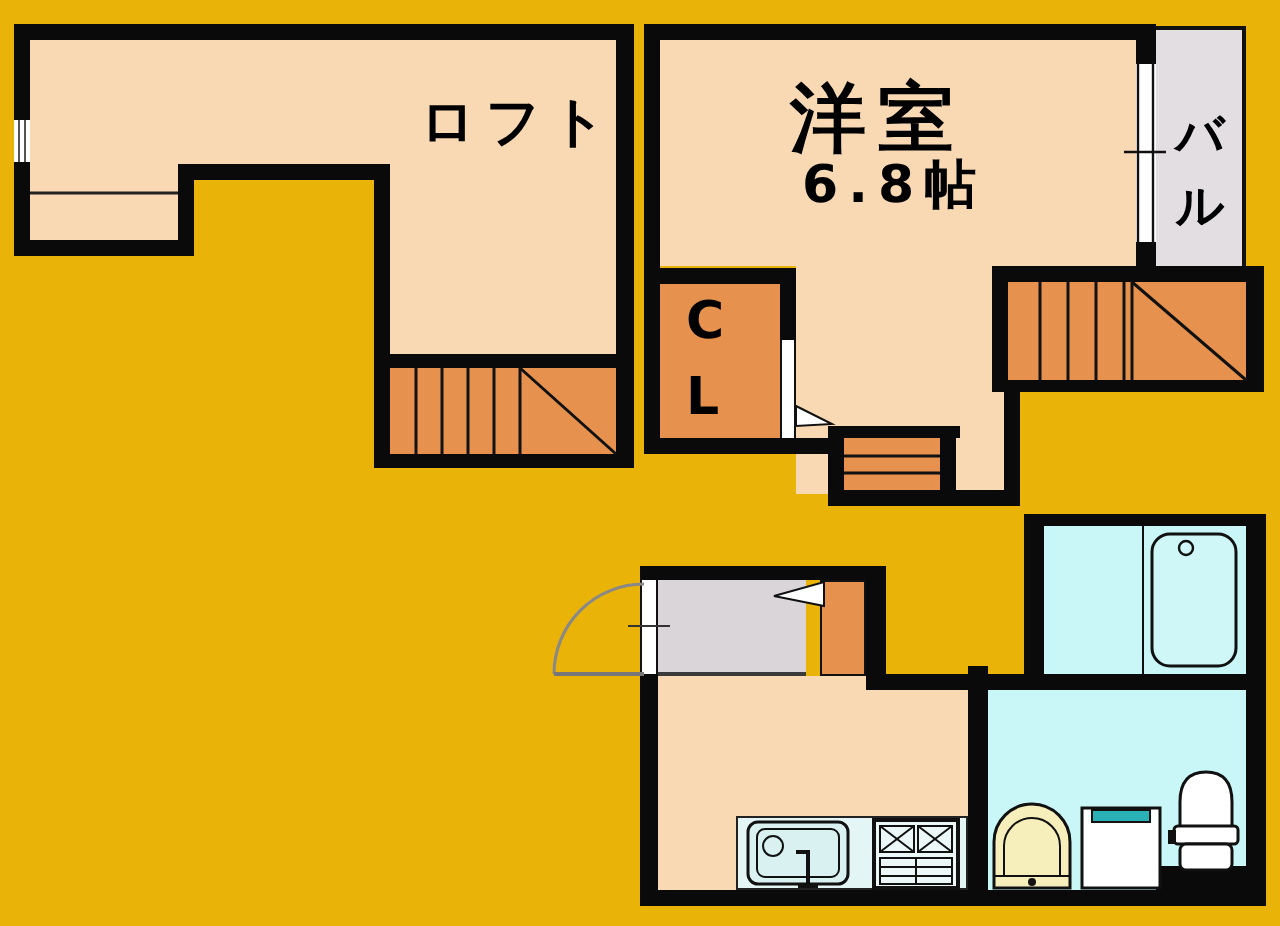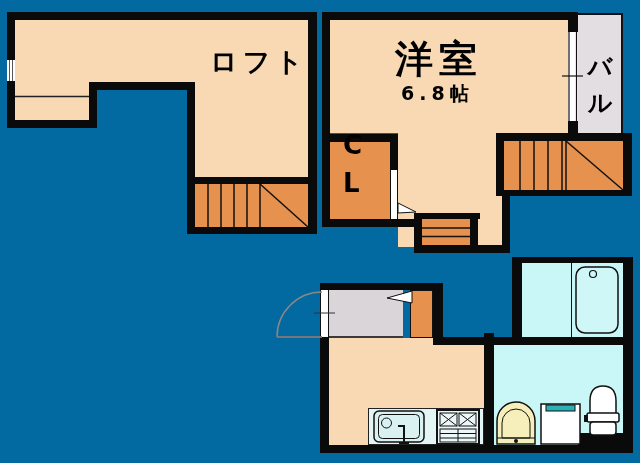--- a/index.html
+++ b/index.html
@@ -1,16 +1,16 @@
 <!DOCTYPE html>
 <html style="--wall: #0a0a0a; --floor: #f8d9b3; --stair: #e7914e; --balcony: #e2dee2; --genkan: #d9d5d9; --water: #c9f6f7; --counter: #e4f5f5; --basin: #f6efbb; --teal: #29b1b5; --line: #111111;"><head>
 <meta charset="utf-8">
 <style>
   html,body{margin:0;padding:0;background:#fff;}
-  .plan{position:relative;width:640px;height:463px;background:#0369a1;overflow:hidden;
+  .plan{position:relative;width:640px;height:463px;background:#eab308;overflow:hidden;
         font-family:"DejaVu Sans","Liberation Sans",sans-serif;}
   .abs{position:absolute;}
   .w{position:absolute;background:var(--wall,#050505);}
   .floor{position:absolute;background:var(--floor,#f8d9b3);}
   .stair{position:absolute;background:var(--stair,#e7914e);}
   .lbl{position:absolute;color:#000;font-weight:600;white-space:nowrap;}
   svg.overlay{position:absolute;left:0;top:0;pointer-events:none;}
 </style>
 </head>
 <body>
@@ -181,18 +181,18 @@
       <rect x="590" y="422" width="26" height="13" rx="3" fill="#fff" stroke="#111" stroke-width="1.5"></rect>
       <rect x="584" y="415" width="4" height="7" fill="#111"></rect>
     </g>
   </svg>
 
   <div class="lbl" style="left:160px;top:46px;width:148px;text-align:right;line-height:32px;">
     <div style="font-size:27px;letter-spacing:5px;">ロフト</div>
   </div>
   <div class="lbl" style="left:395px;top:42px;line-height:34px;">
     <div style="font-size:38px;letter-spacing:6px;">洋室</div>
-    <div style="font-size:19px;letter-spacing:5px;margin-left:6px;">6.8帖</div>
+    <div style="font-size:26px;letter-spacing:5px;margin-left:6px;">6.8帖</div>
   </div>
   <div class="lbl" style="left:584px;top:40px;writing-mode:vertical-rl;font-size:24px;letter-spacing:11px;">バル</div>
-  <div class="lbl" style="left:343px;top:126px;width:24px;font-size:26px;line-height:38px;word-break:break-all;white-space:normal;">CL</div>
+  <div class="lbl" style="left:343px;top:142px;width:24px;font-size:26px;line-height:38px;word-break:break-all;white-space:normal;">CL</div>
 
 </div>
 
 </body></html>

